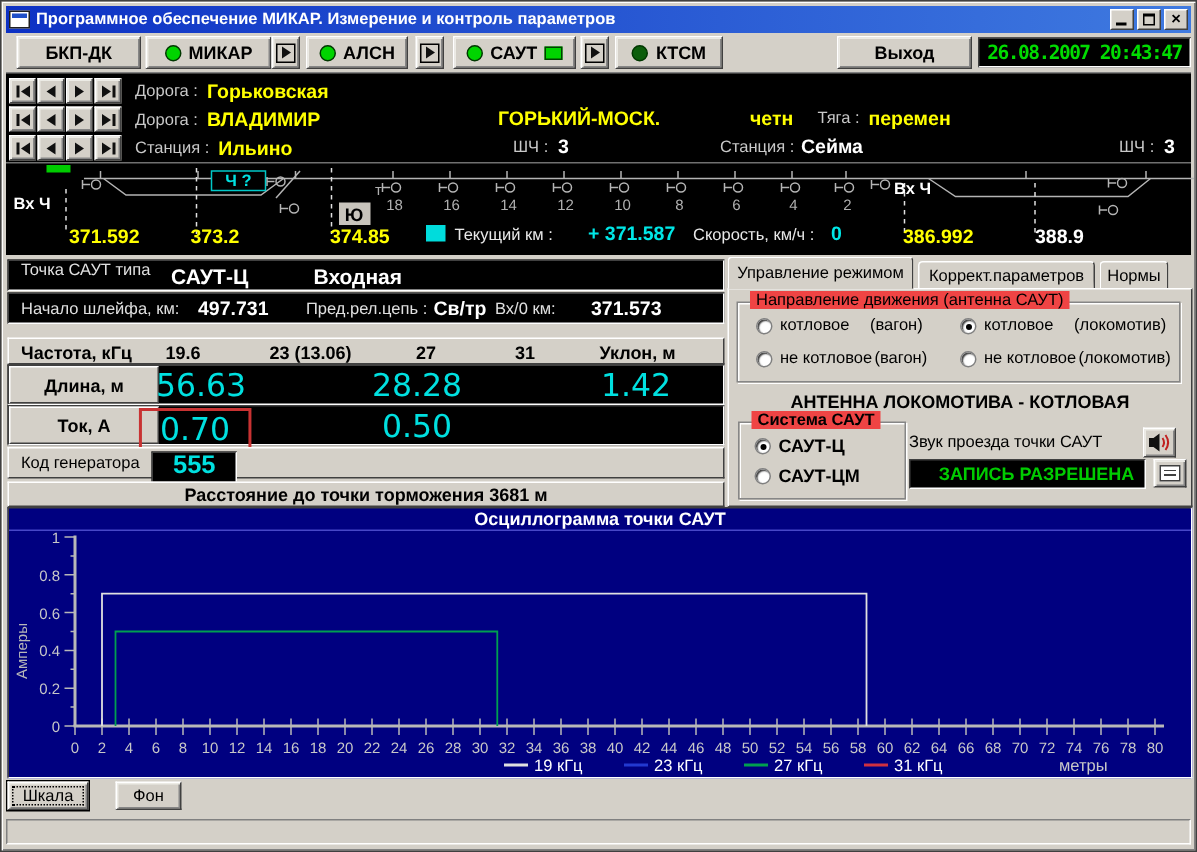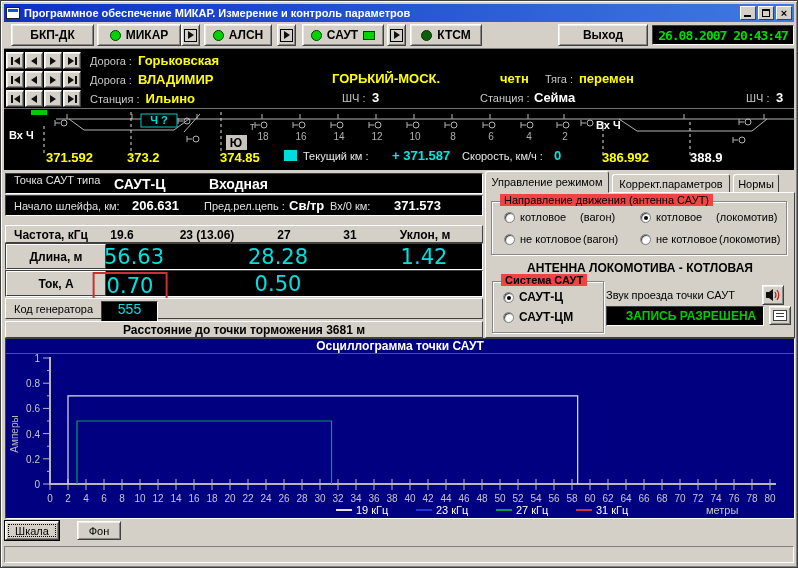--- a/index.html
+++ b/index.html
@@ -61,21 +61,21 @@
   .hdr-cell { position:absolute; top:2px; font-size:12px; font-weight:bold; color:#000; transform:translateX(-50%); white-space:nowrap; }
   .hdr-first { position:absolute; left:8px; top:2px; font-size:12px; font-weight:bold; color:#000; white-space:nowrap;}
   .meas-row { background:#000; border:1px solid; border-color:#404040 #fff #fff #404040; }
   .meas-label { position:absolute; left:0; top:0; width:100px; height:100%; background:#d4d0c8;
     border:1px solid; border-color:#fff #404040 #404040 #fff; font-size:12px; font-weight:bold; color:#000;
     display:flex; align-items:center; justify-content:center; }
   .cyan-val { position:absolute; transform:translateX(-50%); color:#00e0e0; font-size:21px;
     font-family:"DejaVu Sans",sans-serif; top:1px; white-space:nowrap;}
   .redbox { border:2px solid #c83232; padding:0 12px; }
   .gencode-field { position:absolute; left:95px; top:2px; width:57px; height:31px; background:#000;
-    border:1px solid; border-color:#404040 #fff #fff #404040; color:#00e0e0; font-size:14px; font-weight:normal;
+    border:1px solid; border-color:#404040 #fff #fff #404040; color:#00e0e0; font-size:17px; font-weight:bold;
     text-align:center; line-height:15px; }
   .brakebar { font-size:12px; font-weight:bold; color:#000; text-align:center; line-height:16px; }
   
   .right-panel { position:absolute; left:484px; top:0; width:310px; height:167px; }
   .tab { position:absolute; top:3px; height:19px; background:#d4d0c8; border:1px solid;
     border-color:#fff #404040 #d4d0c8 #fff; border-radius:3px 3px 0 0; font-size:11px; color:#000;
     display:flex; align-items:center; justify-content:center; cursor:default; }
   .tab.active { top:0; height:22px; z-index:3; }
   .tabbox { position:absolute; top:21px; left:0; right:0; bottom:0; background:#d4d0c8;
     border:1px solid; border-color:#fff #404040 #404040 #fff; z-index:2; }
@@ -341,21 +341,21 @@
 
   <div class="content">
     <div class="left-panel">
       <div class="rowabs blackrow" style="top:2px;height:21px">
         <span class="lbl-w" style="left:8px;top:0">Точка САУТ типа</span>
         <span class="val-big" style="left:108px;top:2px">САУТ-Ц</span>
         <span class="val-big" style="left:203px;top:2px">Входная</span>
       </div>
       <div class="rowabs blackrow" style="top:24px;height:21px">
         <span class="lbl-w" style="left:8px;top:4px">Начало шлейфа, км:</span>
-        <span class="val-w" style="left:126px;top:2px">206.631</span>
+        <span class="val-w" style="left:126px;top:2px">497.731</span>
         <span class="lbl-w" style="left:198px;top:4px">Пред.рел.цепь :</span>
         <span class="val-w" style="left:283px;top:2px">Св/тр</span>
         <span class="lbl-w" style="left:324px;top:4px">Вх/0 км:</span>
         <span class="val-w" style="left:388px;top:2px">371.573</span>
       </div>
       <div class="rowabs grayrow" style="top:54px;height:18px">
         <span class="hdr-first">Частота, кГц</span>
         <span class="hdr-cell" style="left:116px">19.6</span>
         <span class="hdr-cell" style="left:201px">23 (13.06)</span>
         <span class="hdr-cell" style="left:278px">27</span>

